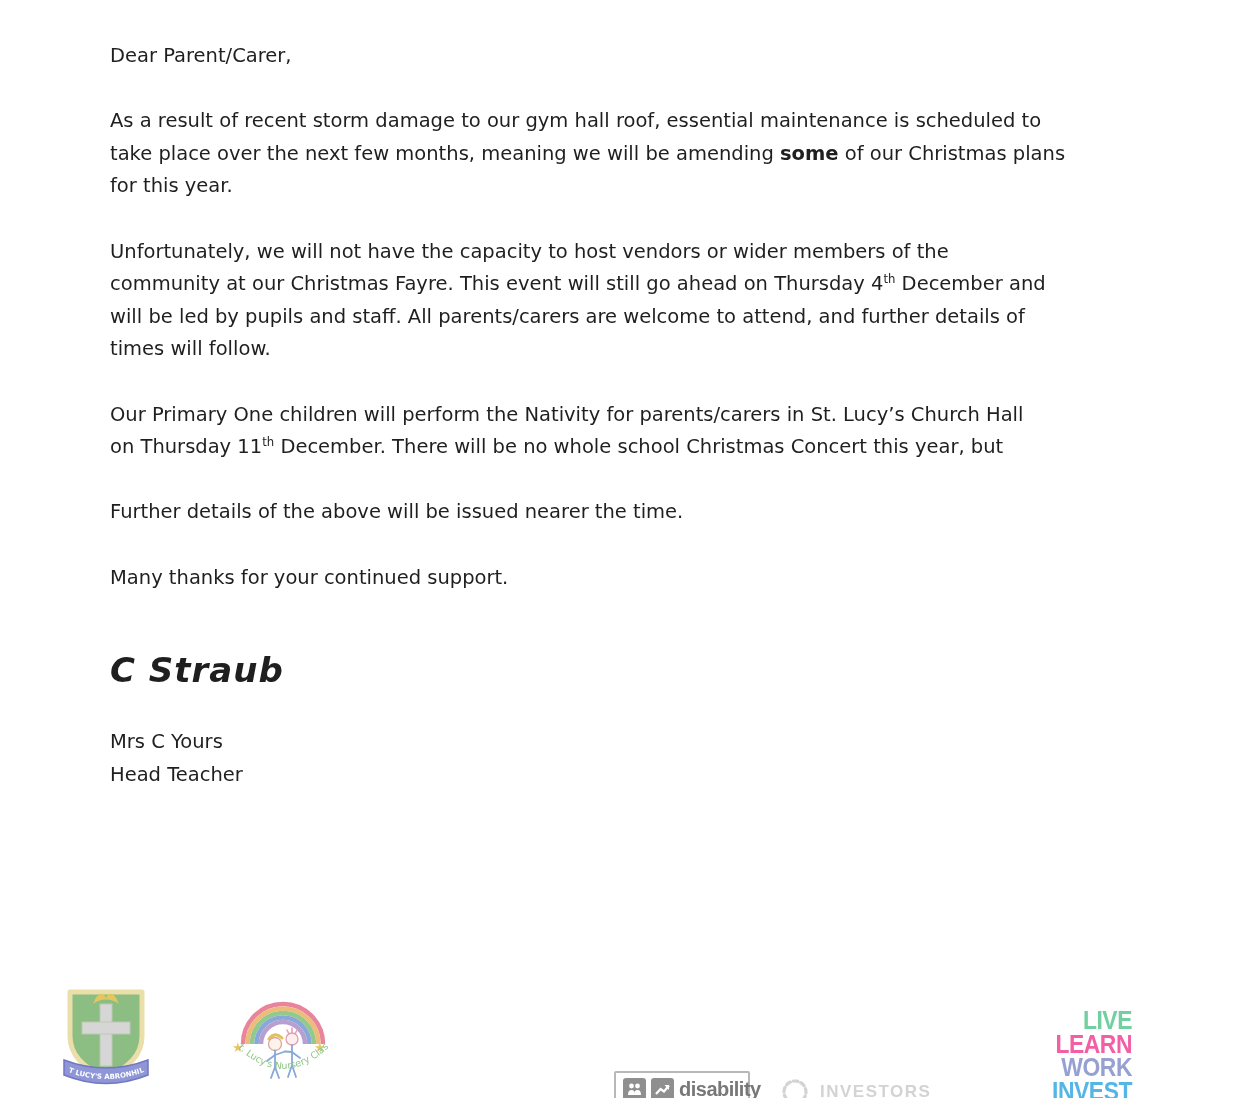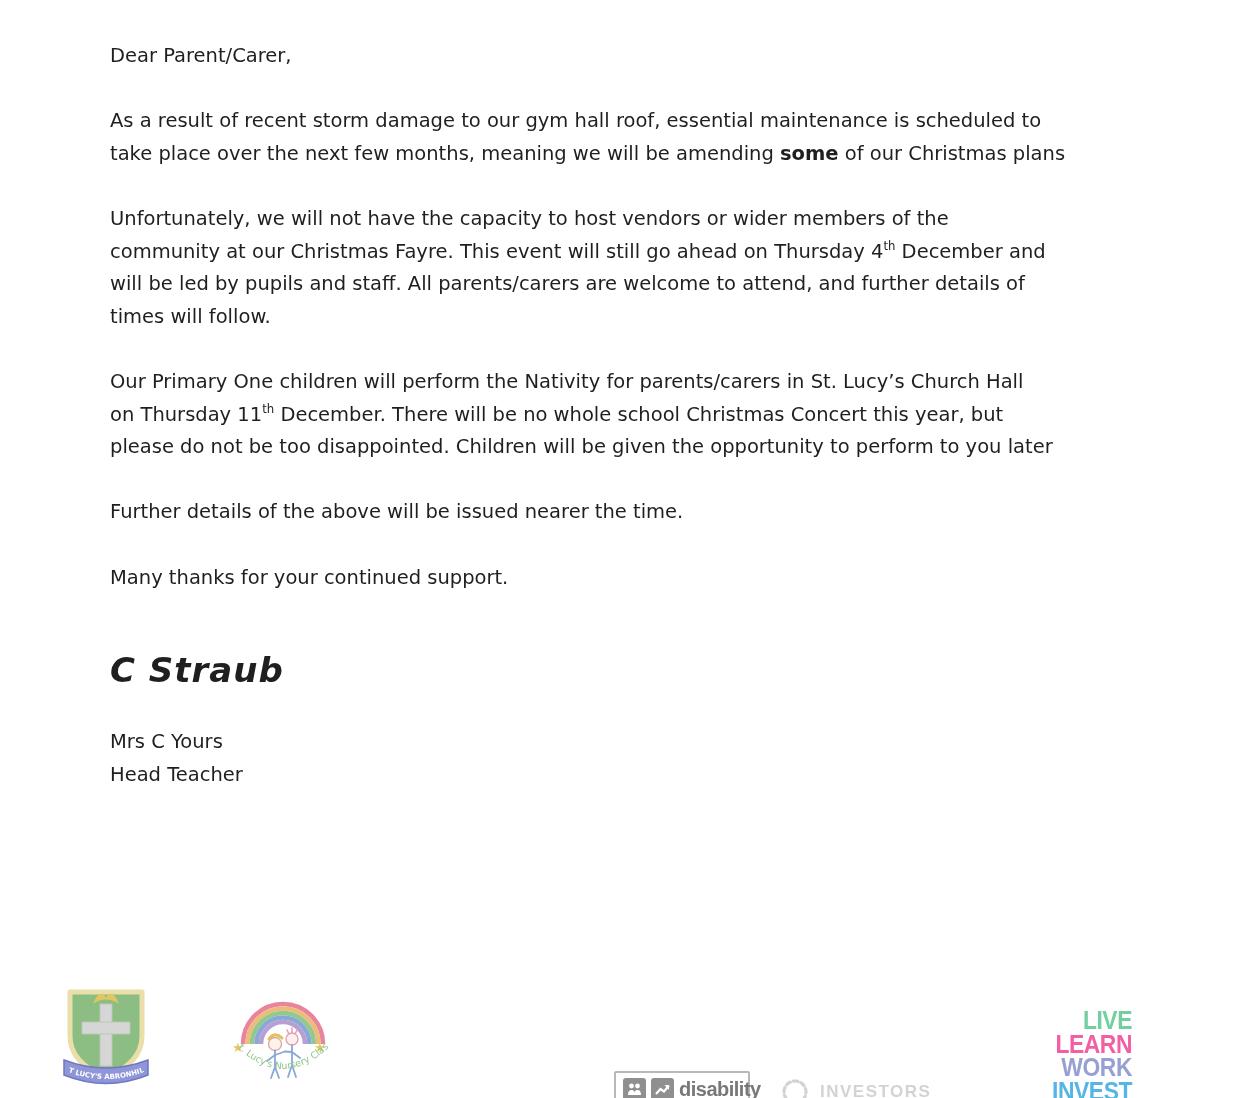--- a/index.html
+++ b/index.html
@@ -72,31 +72,31 @@
 <body>
 
 <div class="page">
 
   <div class="letter">
     <div class="line">Dear Parent/Carer,</div>
     <div id="paragraphs">
         <div class="para">
           <div class="line"><span>As a result of recent storm damage to our gym hall roof, essential maintenance is scheduled to</span></div>
           <div class="line"><span>take place over the next few months, meaning we will be amending </span><span class="bold">some</span><span> of our Christmas plans</span></div>
+          <div class="line"><span>for this year.</span></div>
         </div>
         <div class="para">
           <div class="line"><span>Unfortunately, we will not have the capacity to host vendors or wider members of the</span></div>
           <div class="line"><span>community at our Christmas Fayre. This event will still go ahead on Thursday 4</span><sup>th</sup><span> December and</span></div>
           <div class="line"><span>will be led by pupils and staff. All parents/carers are welcome to attend, and further details of</span></div>
           <div class="line"><span>times will follow.</span></div>
         </div>
         <div class="para">
           <div class="line"><span>Our Primary One children will perform the Nativity for parents/carers in St. Lucy’s Church Hall</span></div>
           <div class="line"><span>on Thursday 11</span><sup>th</sup><span> December. There will be no whole school Christmas Concert this year, but</span></div>
-          <div class="line"><span>please do not be too disappointed. Children will be given the opportunity to perform to you later</span></div>
         </div>
         <div class="para">
           <div class="line"><span>Further details of the above will be issued nearer the time.</span></div>
         </div>
         <div class="para">
           <div class="line"><span>Many thanks for your continued support.</span></div>
         </div>
       </div>
     <div class="signature">C Straub</div>
     <div class="signoff">

